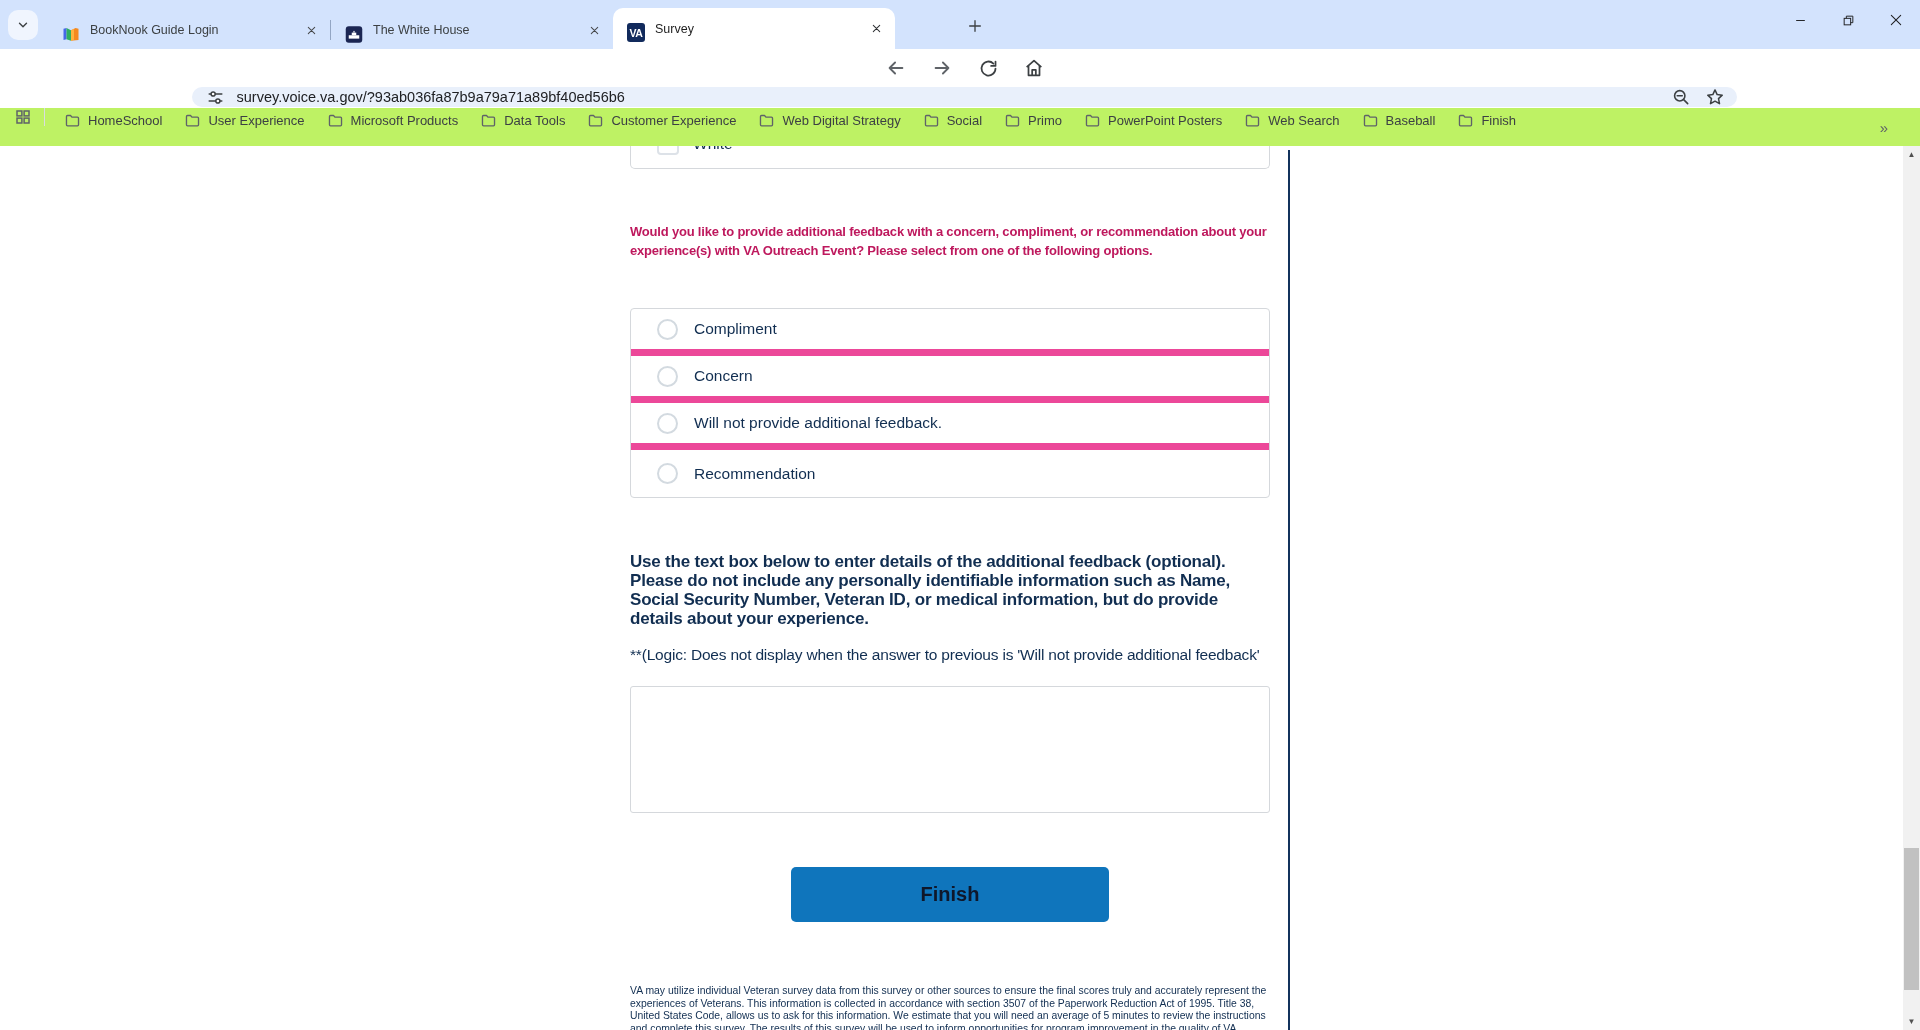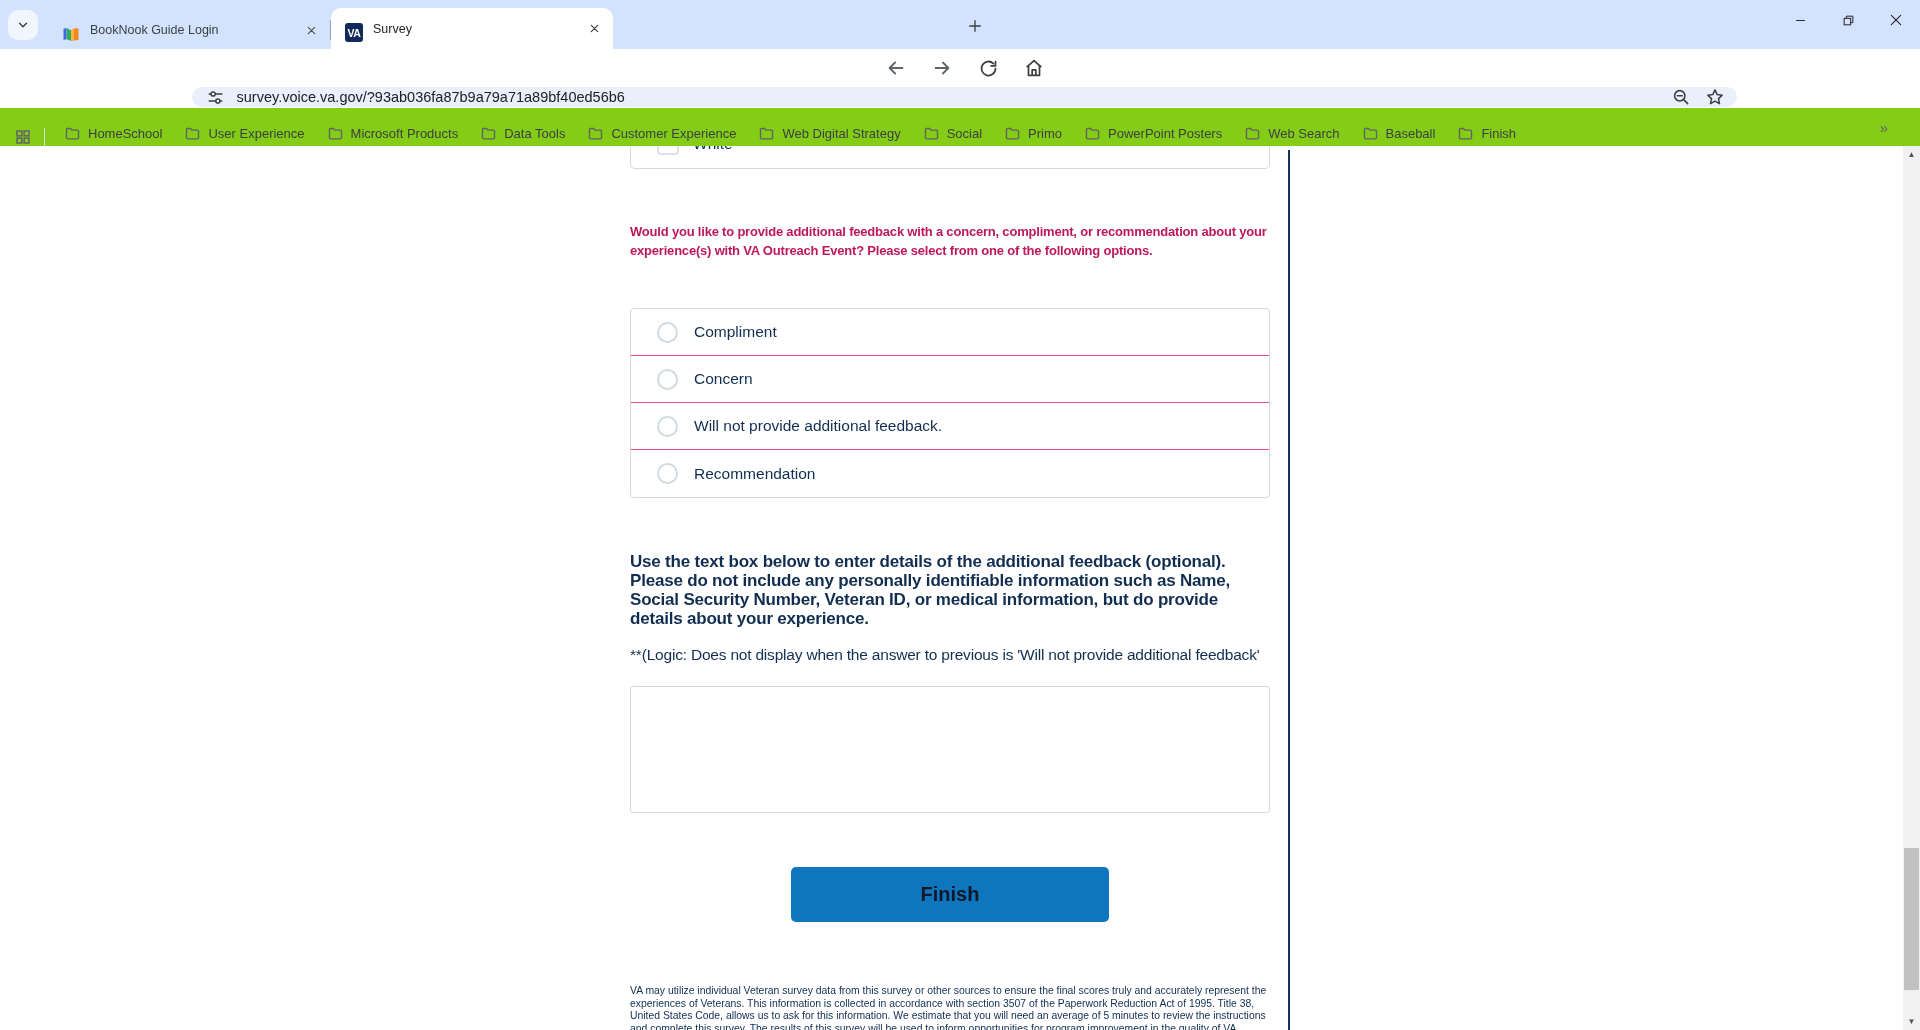--- a/index.html
+++ b/index.html
@@ -32,41 +32,41 @@
     display:flex; align-items:center; padding:0 12px 0 14px; }
   .omnibox .url { flex:1; font-size:14.5px; color:#202124; margin-left:12px; white-space:nowrap; overflow:hidden; }
   .omni-right { display:flex; align-items:center; gap:14px; }
   .toolbar-right { display:flex; align-items:center; gap:12px; margin-left:14px; }
   .vsep { width:1px; height:20px; background:#dadce0; }
   .avatar { width:28px; height:28px; border-radius:50%; background:#cfe0ff; display:flex; align-items:center; justify-content:center; }
   .avatar-inner { width:24px; height:24px; border-radius:50%; background:#16161f; position:relative; }
   .avatar-inner::after { content:""; position:absolute; left:8px; top:8px; width:8px; height:8px; border-radius:50%; background:#d93025; }
 
   
-  .bookmarks { position:relative; width:1920px; height:38px; background:#84cc16; display:flex; align-items:flex-end; padding-left:14px; }
+  .bookmarks { position:relative; width:1920px; height:38px; background:#bef264; display:flex; align-items:flex-start; padding-left:14px; }
   .bm-sep { width:1px; height:18px; background:#dadce0; margin:0 10px 0 12px; }
   .bm-items { display:flex; align-items:center; gap:4px; }
   .bm-item { display:flex; align-items:center; gap:7px; padding:4px 9px; border-radius:8px; color:#3c4043; font-size:13px; white-space:nowrap; }
   .bm-overflow { position:absolute; right:24px; top:7px; width:24px; height:24px; display:flex; align-items:center; justify-content:center; color:#5f6368; font-size:15px; }
 
   
   .content { position:relative; width:1920px; height:884px; background:#fff; overflow:hidden; }
   .survey-col { position:absolute; left:630px; top:0; width:640px; height:884px; }
   .navy-rule { position:absolute; left:1288px; top:4px; bottom:0; width:2px; background:#13335c; }
 
   .clipped-box { position:absolute; left:0; top:0; width:640px; height:23px; overflow:hidden;
     border:1px solid #d5d8dc; border-top:none; border-radius:0 0 5px 5px; }
   .clipped-check { position:absolute; left:26px; top:-13px; width:22px; height:22px; border:2px solid #dde2e8; border-radius:4px; background:#fff; }
   .clipped-label { position:absolute; left:62px; top:-11px; font-size:15.5px; color:#112e51; }
 
   .question { position:absolute; left:0; top:76px; width:640px; font-size:13px; font-weight:bold;
     color:#be185d; line-height:19px; letter-spacing:-0.2px; }
 
   .options-table { position:absolute; left:0; top:162px; width:640px; border:1px solid #d5d8dc; border-radius:4px; background:#fff; }
-  .option-row { height:47px; display:flex; align-items:center; padding-left:26px; gap:16px; border-bottom:1px solid #ec4899; }
+  .option-row { height:47px; display:flex; align-items:center; padding-left:26px; gap:16px; border-bottom:7px solid #ec4899; }
   .option-row:last-child { border-bottom:none; }
   .radio { width:21px; height:21px; border:2px solid #d3dae0; border-radius:50%; background:#fff; flex:0 0 auto; }
   .option-label { font-size:15.5px; color:#112e51; }
 
   .instructions { position:absolute; left:0; top:406px; width:640px; font-size:17px; font-weight:bold;
     color:#112e51; line-height:19px; letter-spacing:-0.2px; }
   .logic-note { position:absolute; left:0; top:500px; width:660px; font-size:15.5px; color:#112e51; letter-spacing:-0.2px; }
 
   .feedback-textarea { position:absolute; left:0; top:540px; width:640px; height:127px;
     border:1px solid #d5d8dc; border-radius:3px; resize:none; background:#fff; font-family:"Liberation Sans",sans-serif; font-size:15px; padding:8px; color:#112e51; }
@@ -110,20 +110,36 @@
       <span class="title">BookNook Guide Login</span>
       <span class="tab-close">
         <svg width="11" height="11" viewBox="0 0 24 24" fill="none" stroke="#46484b" stroke-width="2.2" stroke-linecap="round">
             <path d="M5 5l14 14M19 5L5 19"></path>
           </svg>
       </span>
     </div>
 
     <div class="tab-divider"></div>
 
+    <div class="tab">
+      <span class="favicon">
+        <svg width="19" height="19" viewBox="0 0 24 24">
+          <rect x="1" y="1" width="22" height="22" rx="4" fill="#1b2653"></rect>
+          <rect x="5" y="13" width="14" height="4.5" fill="#ffffff"></rect>
+          <rect x="9" y="9.5" width="6" height="3.5" fill="#ffffff"></rect>
+          <rect x="11.2" y="7.2" width="1.6" height="2.3" fill="#ffffff"></rect>
+        </svg>
+      </span>
+      <span class="title">The White House</span>
+      <span class="tab-close">
+        <svg width="11" height="11" viewBox="0 0 24 24" fill="none" stroke="#46484b" stroke-width="2.2" stroke-linecap="round">
+            <path d="M5 5l14 14M19 5L5 19"></path>
+          </svg>
+      </span>
+    </div>
 
     <div class="tab active">
       <span class="favicon">
         <span class="va-fav">VA</span>
       </span>
       <span class="title">Survey</span>
       <span class="tab-close">
         <svg width="11" height="11" viewBox="0 0 24 24" fill="none" stroke="#2e3033" stroke-width="2.2" stroke-linecap="round">
             <path d="M5 5l14 14M19 5L5 19"></path>
           </svg>

